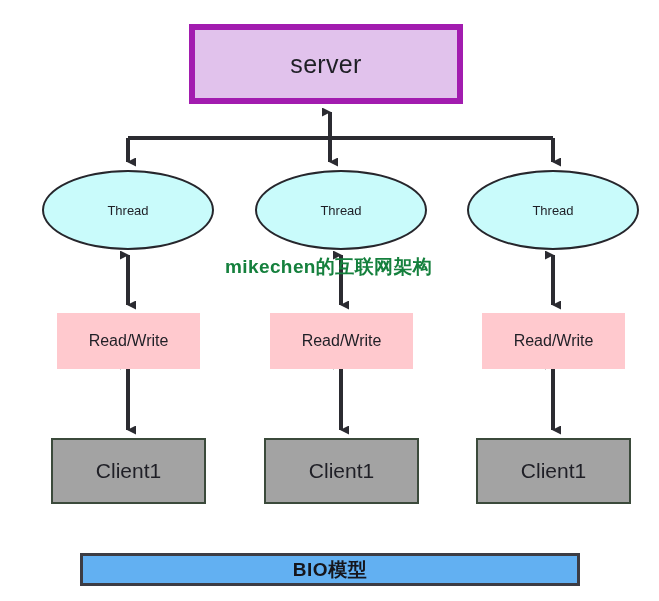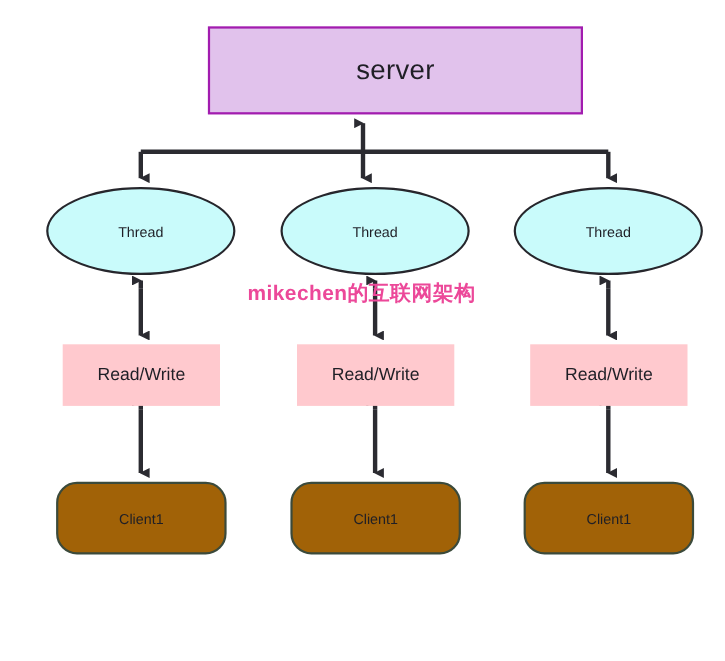--- a/index.html
+++ b/index.html
@@ -34,24 +34,24 @@
     align-items: center;
     justify-content: center;
     text-align: center;
     color: #1f1f26;
     z-index: 3;
   }
   
   .server-box {
     left: 189px;
     top: 24px;
-    width: 341px;
+    width: 274px;
     height: 80px;
     background: #e1c2ec;
-    border: 2px solid #a21caf;
+    border: 6px solid #a21caf;
     font-size: 25px;
     letter-spacing: 0.3px;
   }
   
   .thread-node {
     width: 172px;
     height: 80px;
     top: 170px;
     background: #c9fbfb;
     border: 2.5px solid #26262c;
@@ -73,24 +73,24 @@
   }
   .rw-1 { left: 57px; }
   .rw-2 { left: 270px; }
   .rw-3 { left: 482px; }
 
   
   .client-node {
     width: 155px;
     height: 66px;
     top: 438px;
-    background: #a16207;
+    background: #a3a3a3;
     border: 2.5px solid #3b4a3b;
-    border-radius: 19px;
-    font-size: 13px;
+    border-radius: 0;
+    font-size: 21px;
   }
   .client-1 { left: 51px; }
   .client-2 { left: 264px; }
   .client-3 { left: 476px; }
 
   
   .footer-bar {
     left: 80px;
     top: 553px;
     width: 500px;
@@ -103,21 +103,21 @@
     letter-spacing: 0.5px;
   }
 
   
   .watermark {
     position: absolute;
     left: 225px;
     top: 254px;
     font-size: 19px;
     font-weight: bold;
-    color: #ec4899;
+    color: #15803d;
     letter-spacing: 0.4px;
     white-space: nowrap;
     z-index: 2;
     pointer-events: none;
   }
 </style>
 </head>
 <body>
 
 <div id="canvas">
@@ -187,14 +187,17 @@
   <div class="node client-node client-1">
     <span>Client1</span>
   </div>
   <div class="node client-node client-2">
     <span>Client1</span>
   </div>
   <div class="node client-node client-3">
     <span>Client1</span>
   </div>
 
+  <div class="node footer-bar">
+    <span>BIO模型</span>
+  </div>
 
 </div>
 
 </body></html>

